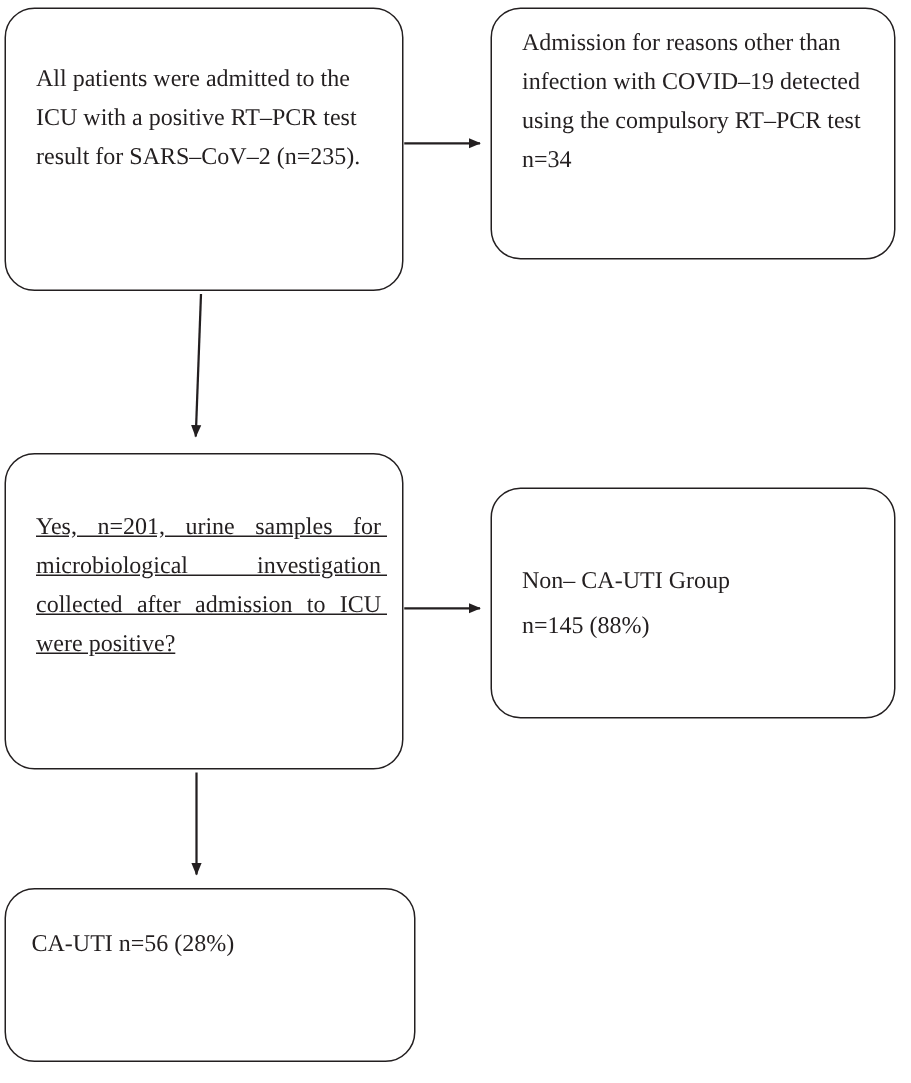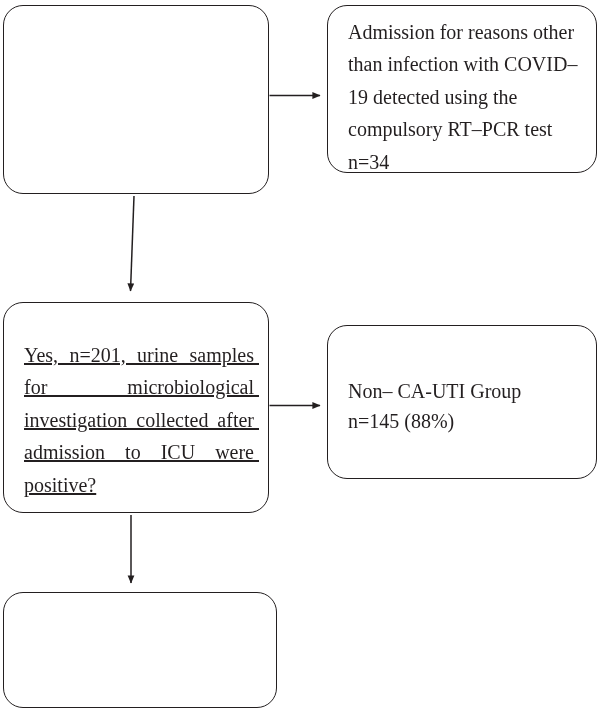--- a/index.html
+++ b/index.html
@@ -19,21 +19,21 @@
   .node {
     position: absolute;
     box-sizing: border-box;
     border: 1.6px solid #231f20;
     border-radius: 20px;
     background: #ffffff;
   }
   .node-text {
     position: absolute;
     box-sizing: border-box;
-    font-size: 20px;
+    font-size: 16px;
     line-height: 1.62;
     color: #231f20;
     white-space: pre-wrap;
   }
   .just {
     text-align: justify;
     text-align-last: left;
     text-decoration: underline;
   }
   .left {
@@ -77,27 +77,29 @@
     <line x1="269.5" y1="95.5" x2="320" y2="95.5" stroke="#231f20" stroke-width="1.5" marker-end="url(#arrowhead)"></line>
 
     <line x1="134" y1="196" x2="130.5" y2="291" stroke="#231f20" stroke-width="1.5" marker-end="url(#arrowhead)"></line>
 
     <line x1="269.5" y1="405.5" x2="320" y2="405.5" stroke="#231f20" stroke-width="1.5" marker-end="url(#arrowhead)"></line>
 
     <line x1="131" y1="515" x2="131" y2="583" stroke="#231f20" stroke-width="1.5" marker-end="url(#arrowhead)"></line>
   </svg>
 
   <div class="node" id="node-screening"></div>
+  <div class="node-text left" id="text-screening">All patients were admitted to the ICU with a positive RT–PCR test result for SARS–CoV–2 (n=235).</div>
 
   <div class="node" id="node-excluded"></div>
   <div class="node-text left" id="text-excluded">Admission for reasons other than infection with COVID–19 detected using the compulsory RT–PCR test
 n=34</div>
 
   <div class="node" id="node-eligible"></div>
   <div class="node-text just" id="text-eligible">Yes, n=201, urine samples for microbiological investigation collected after admission to ICU were positive?</div>
 
   <div class="node" id="node-noncauti"></div>
   <div class="node-text left" id="text-noncauti-1">Non– CA-UTI Group</div>
   <div class="node-text left" id="text-noncauti-2">n=145 (88%)</div>
 
   <div class="node" id="node-cauti"></div>
+  <div class="node-text left" id="text-cauti">CA-UTI n=56 (28%)</div>
 
 </div>
 
 </body></html>

